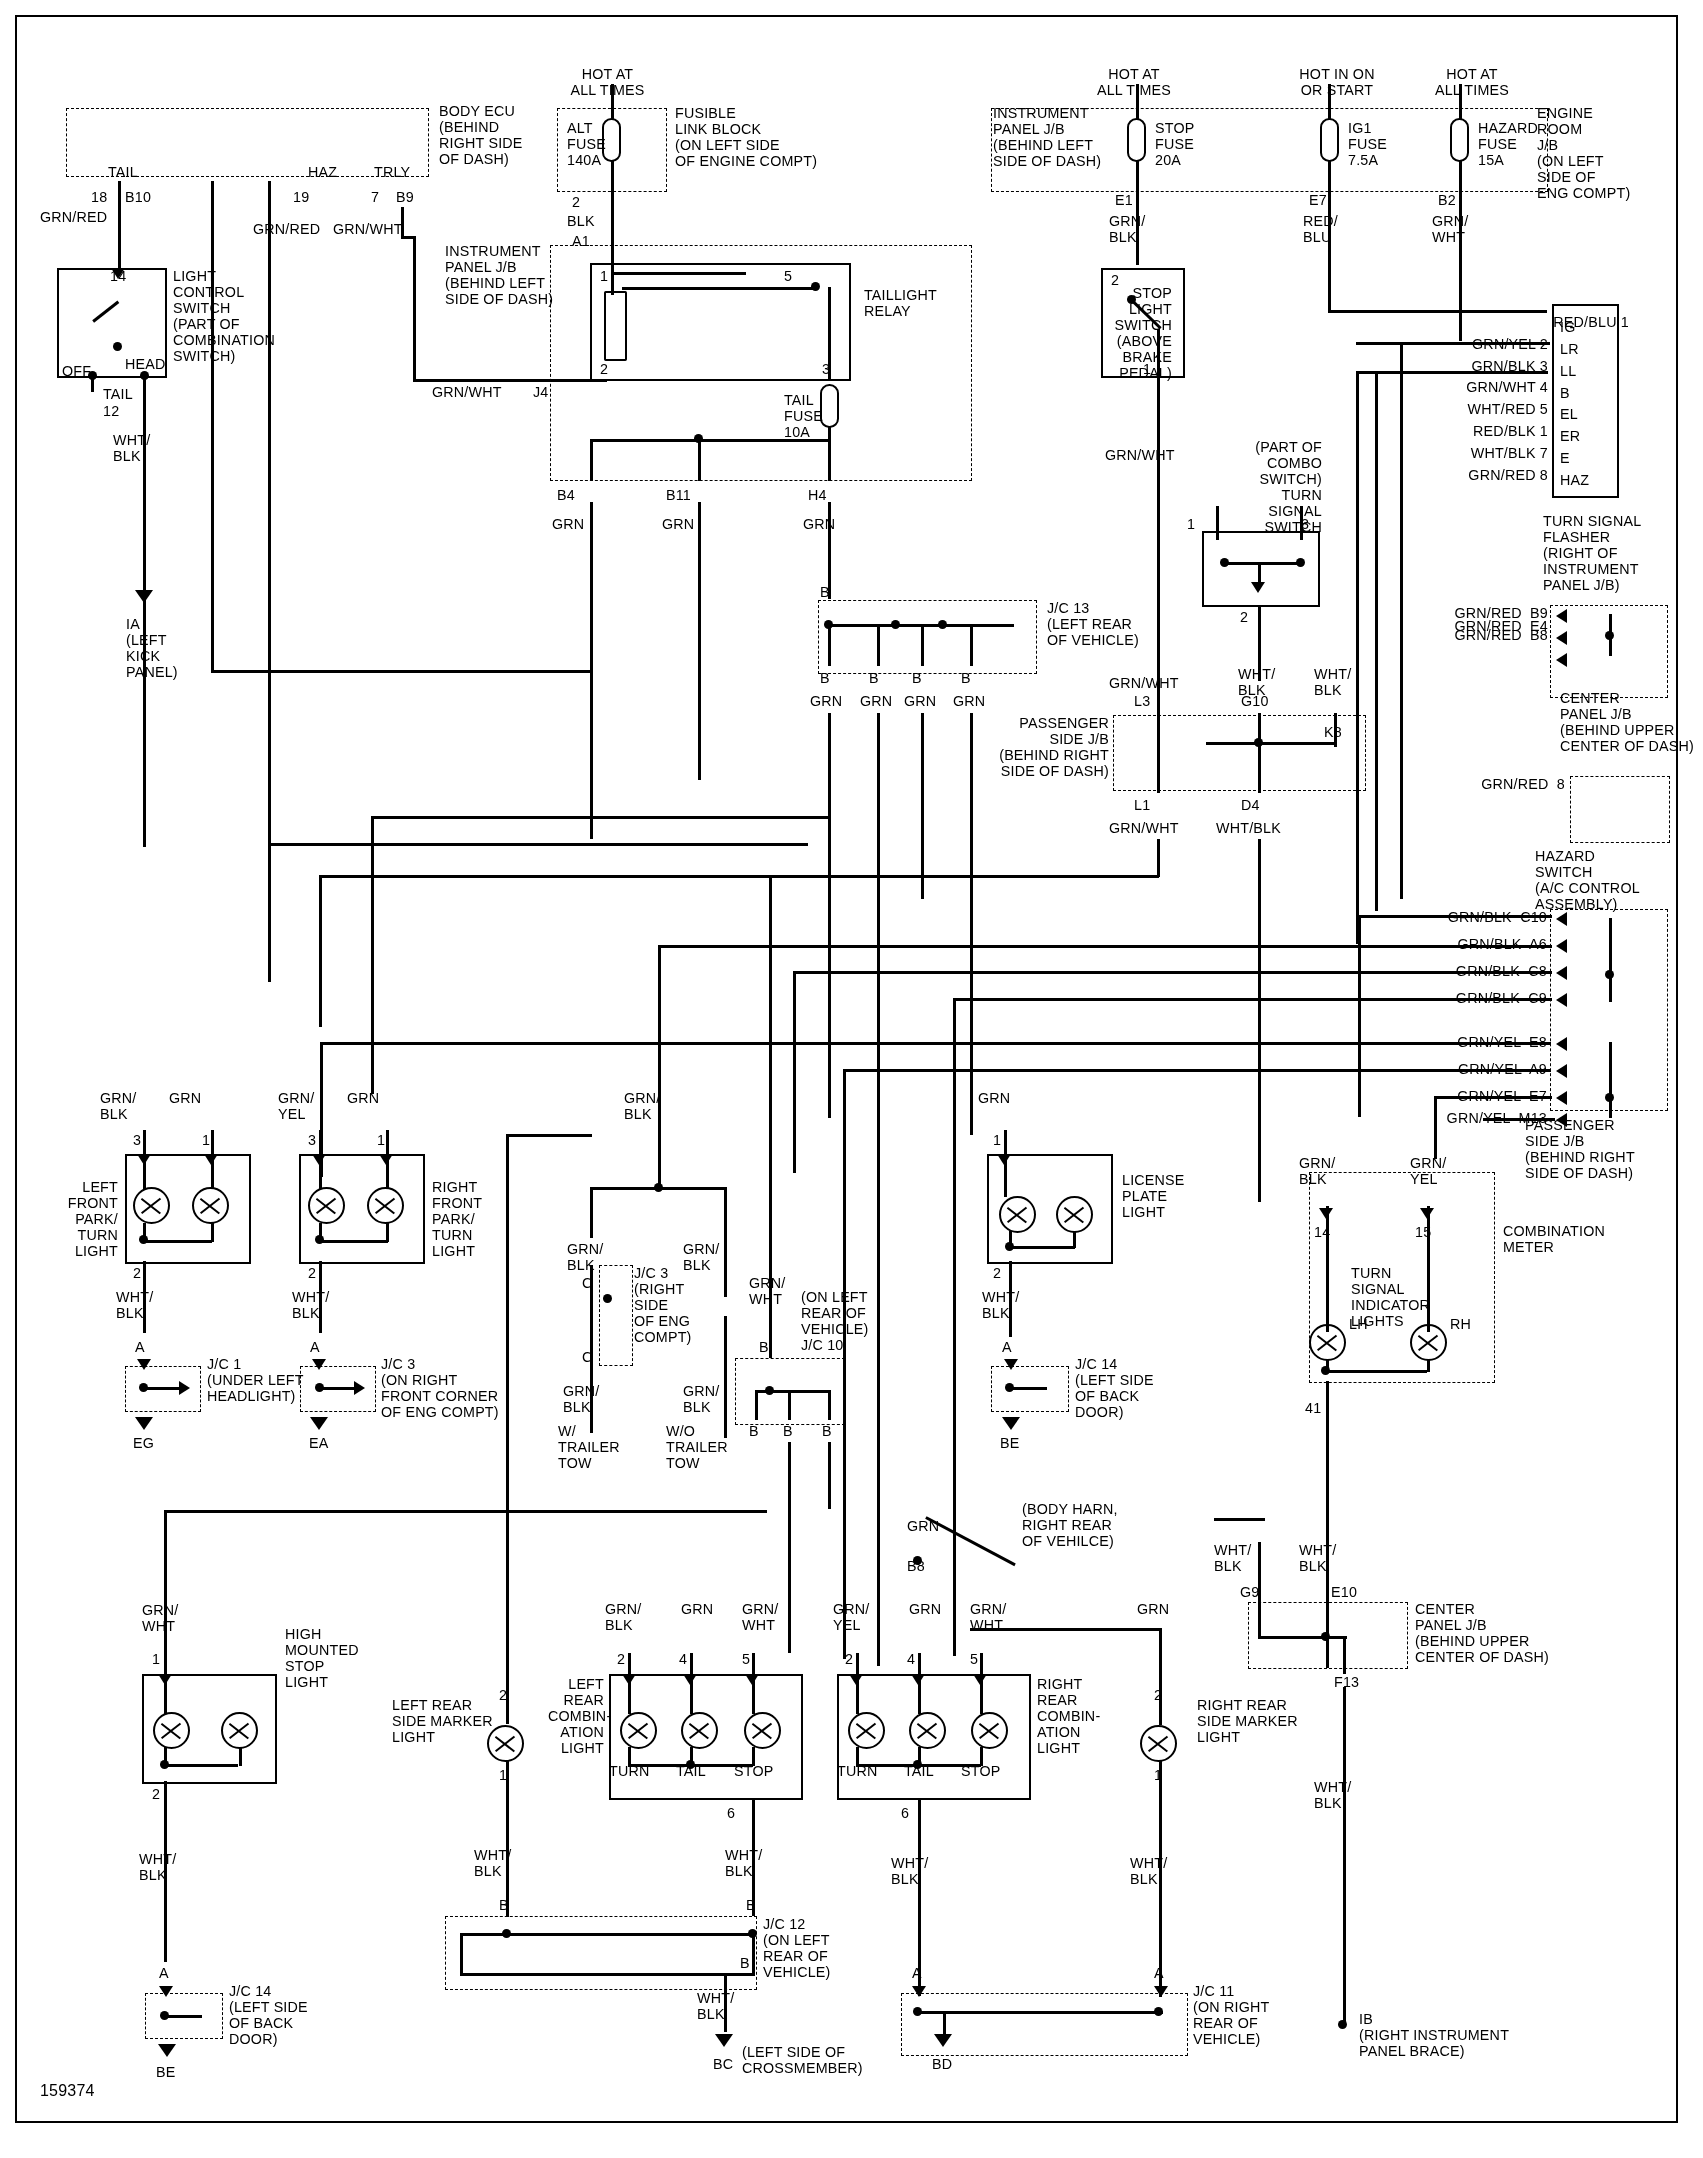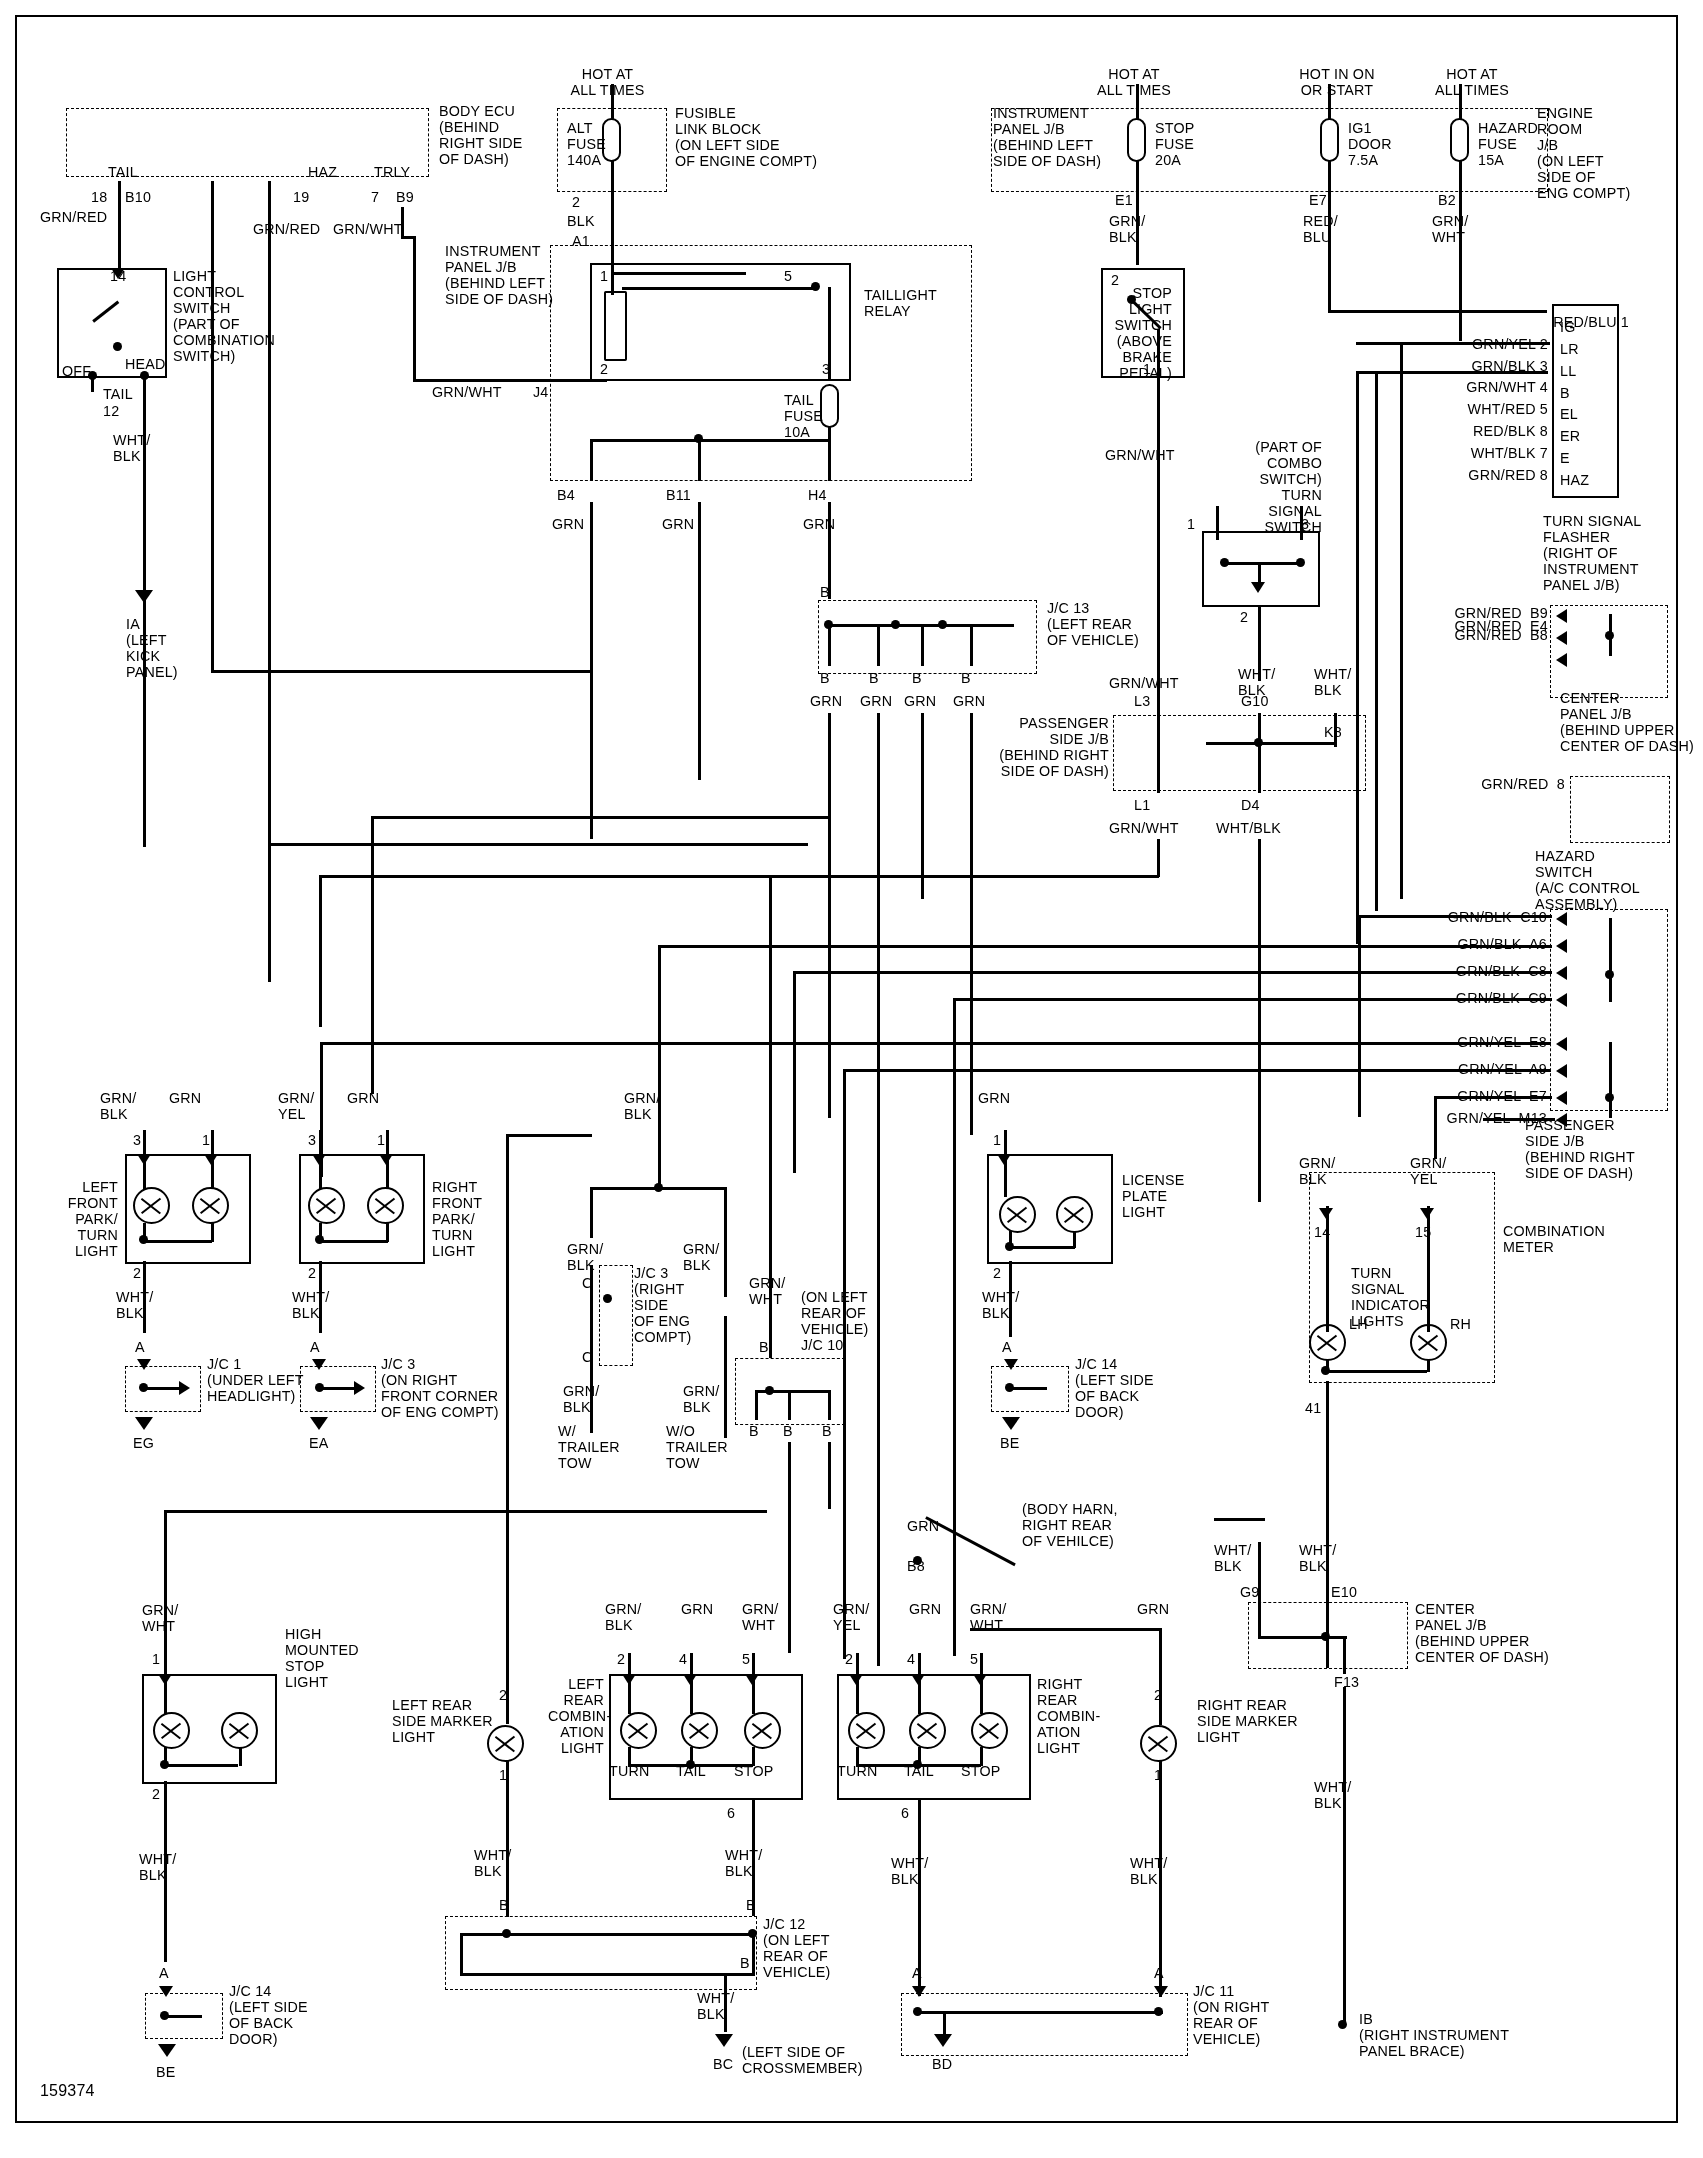--- a/index.html
+++ b/index.html
@@ -142,21 +142,21 @@
 FUSE
 20A</div>
 <div class="ln v" style="left:1136px;top:84px;height:35px"></div>
 <div class="ln v" style="left:1136px;top:160px;height:105px"></div>
 <div class="t" style="left:1115px;top:192px">E1</div>
 <div class="t" style="left:1109px;top:213px">GRN/
 BLK</div>
 
 <div class="fuse" style="left:1320px;top:118px"></div>
 <div class="t" style="left:1348px;top:120px">IG1
-DOOR
+FUSE
 7.5A</div>
 <div class="ln v" style="left:1328px;top:84px;height:35px"></div>
 <div class="ln v" style="left:1328px;top:160px;height:152px"></div>
 <div class="t" style="left:1309px;top:192px">E7</div>
 <div class="t" style="left:1303px;top:213px">RED/
 BLU</div>
 <div class="ln h" style="left:1328px;top:310px;width:219px"></div>
 
 <div class="fuse" style="left:1450px;top:118px"></div>
 <div class="t" style="left:1478px;top:120px">HAZARD
@@ -244,21 +244,21 @@
 <div class="t" style="left:1543px;top:513px">TURN SIGNAL
 FLASHER
 (RIGHT OF
 INSTRUMENT
 PANEL J/B)</div>
 <div class="t r" style="left:1498px;top:314px;width:131px">RED/BLU 1</div>
 <div class="t r" style="left:1417px;top:336px;width:131px">GRN/YEL 2</div>
 <div class="t r" style="left:1417px;top:358px;width:131px">GRN/BLK 3</div>
 <div class="t r" style="left:1417px;top:379px;width:131px">GRN/WHT 4</div>
 <div class="t r" style="left:1417px;top:401px;width:131px">WHT/RED 5</div>
-<div class="t r" style="left:1417px;top:423px;width:131px">RED/BLK 8</div>
+<div class="t r" style="left:1417px;top:423px;width:131px">RED/BLK 1</div>
 <div class="t r" style="left:1417px;top:445px;width:131px">WHT/BLK 7</div>
 <div class="t r" style="left:1417px;top:467px;width:131px">GRN/RED 8</div>
 <div class="t" style="left:1560px;top:319px">IG</div>
 <div class="t" style="left:1560px;top:341px">LR</div>
 <div class="t" style="left:1560px;top:363px">LL</div>
 <div class="t" style="left:1560px;top:385px">B</div>
 <div class="t" style="left:1560px;top:406px">EL</div>
 <div class="t" style="left:1560px;top:428px">ER</div>
 <div class="t" style="left:1560px;top:450px">E</div>
 <div class="t" style="left:1560px;top:472px">HAZ</div>

